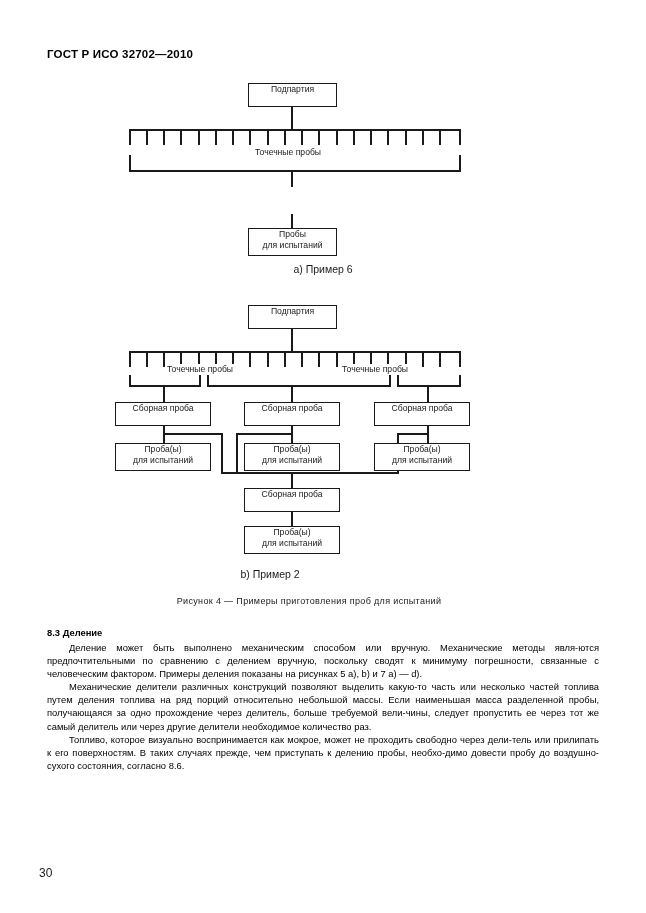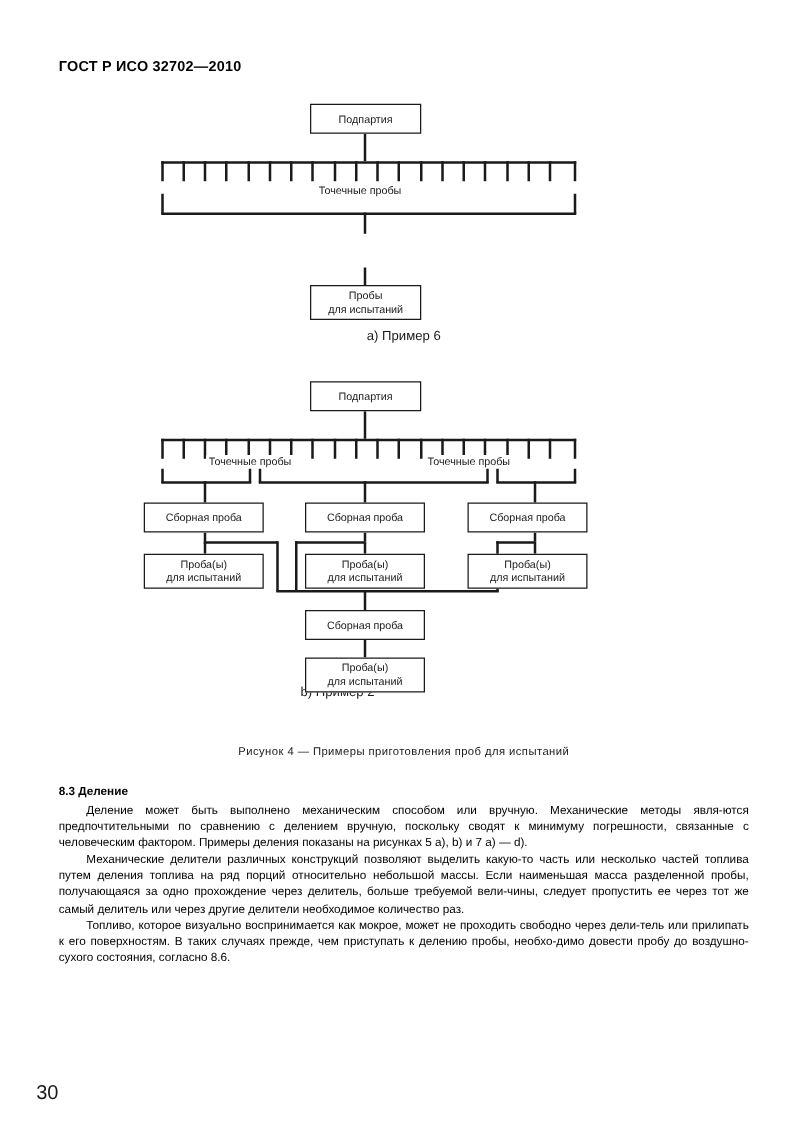--- a/index.html
+++ b/index.html
@@ -35,21 +35,20 @@
     width: 646px;
     height: 620px;
   }
 
   .fig-box {
     position: absolute;
     box-sizing: border-box;
     border: 1.6px solid #1a1a1a;
     background: #ffffff;
     display: flex;
-    align-items: center;
     justify-content: center;
     text-align: center;
     font-size: 8.6px;
     line-height: 11px;
     color: #1a1a1a;
     z-index: 3;
   }
   .fig-box .lbl { display: block; white-space: pre-line; }
 
   .hline {
@@ -113,23 +112,23 @@
     line-height: 13.1px;
     margin: 0 0 0 0;
     text-align: justify;
     text-indent: 22px;
     hyphens: manual;
   }
   p.para.gap { }
 
   #page-number {
     position: absolute;
-    left: 29px;
+    left: 39px;
     top: 866px;
-    font-size: 16px;
+    font-size: 12px;
     color: #1a1a1a;
   }
 </style>
 </head>
 <body>
 
 <div id="page-header">ГОСТ Р ИСО 32702—2010</div>
 
 <div id="figure-area">
 
@@ -269,23 +268,23 @@
   <div class="fig-box" style="left:244px; top:488px; width:96px; height:24px;">
     <span class="lbl">Сборная проба</span>
   </div>
   <div class="vline" style="left:291px; top:512px; height:14px;"></div>
 
   <div class="fig-box" style="left:244px; top:526px; width:96px; height:28px;">
     <span class="lbl">Проба(ы)
 для испытаний</span>
   </div>
 
-  <div class="fig-caption" style="left:0px; top:548px; width:540px;">b) Пример 2</div>
-
-  <div class="fig-caption sub" style="left:16px; top:596px; width:614px;">Рисунок 4 — Примеры приготовления проб для испытаний</div>
+  <div class="fig-caption" style="left:0px; top:568px; width:540px;">b) Пример 2</div>
+
+  <div class="fig-caption sub" style="left:2px; top:596px; width:614px;">Рисунок 4 — Примеры приготовления проб для испытаний</div>
 </div>
 
 <div id="body-text">
   <h3 class="sec first">8.3 Деление</h3>
   <p class="para">Деление может быть выполнено механическим способом или вручную. Механические методы явля-ются предпочтительными по сравнению с делением вручную, поскольку сводят к минимуму погрешности, связанные с человеческим фактором. Примеры деления показаны на рисунках 5 a), b) и 7 a) — d).</p>
   <p class="para gap">Механические делители различных конструкций позволяют выделить какую-то часть или несколько частей топлива путем деления топлива на ряд порций относительно небольшой массы. Если наименьшая масса разделенной пробы, получающаяся за одно прохождение через делитель, больше требуемой вели-чины, следует пропустить  ее через тот же самый делитель  или через  другие делители необходимое количество раз.</p>
   <p class="para gap">Топливо, которое визуально воспринимается как мокрое, может  не проходить свободно через дели-тель или прилипать к его поверхностям. В таких случаях прежде, чем приступать к делению пробы, необхо-димо довести пробу до воздушно-сухого состояния, согласно 8.6.</p>
 </div>
 
 <div id="page-number">30</div>

